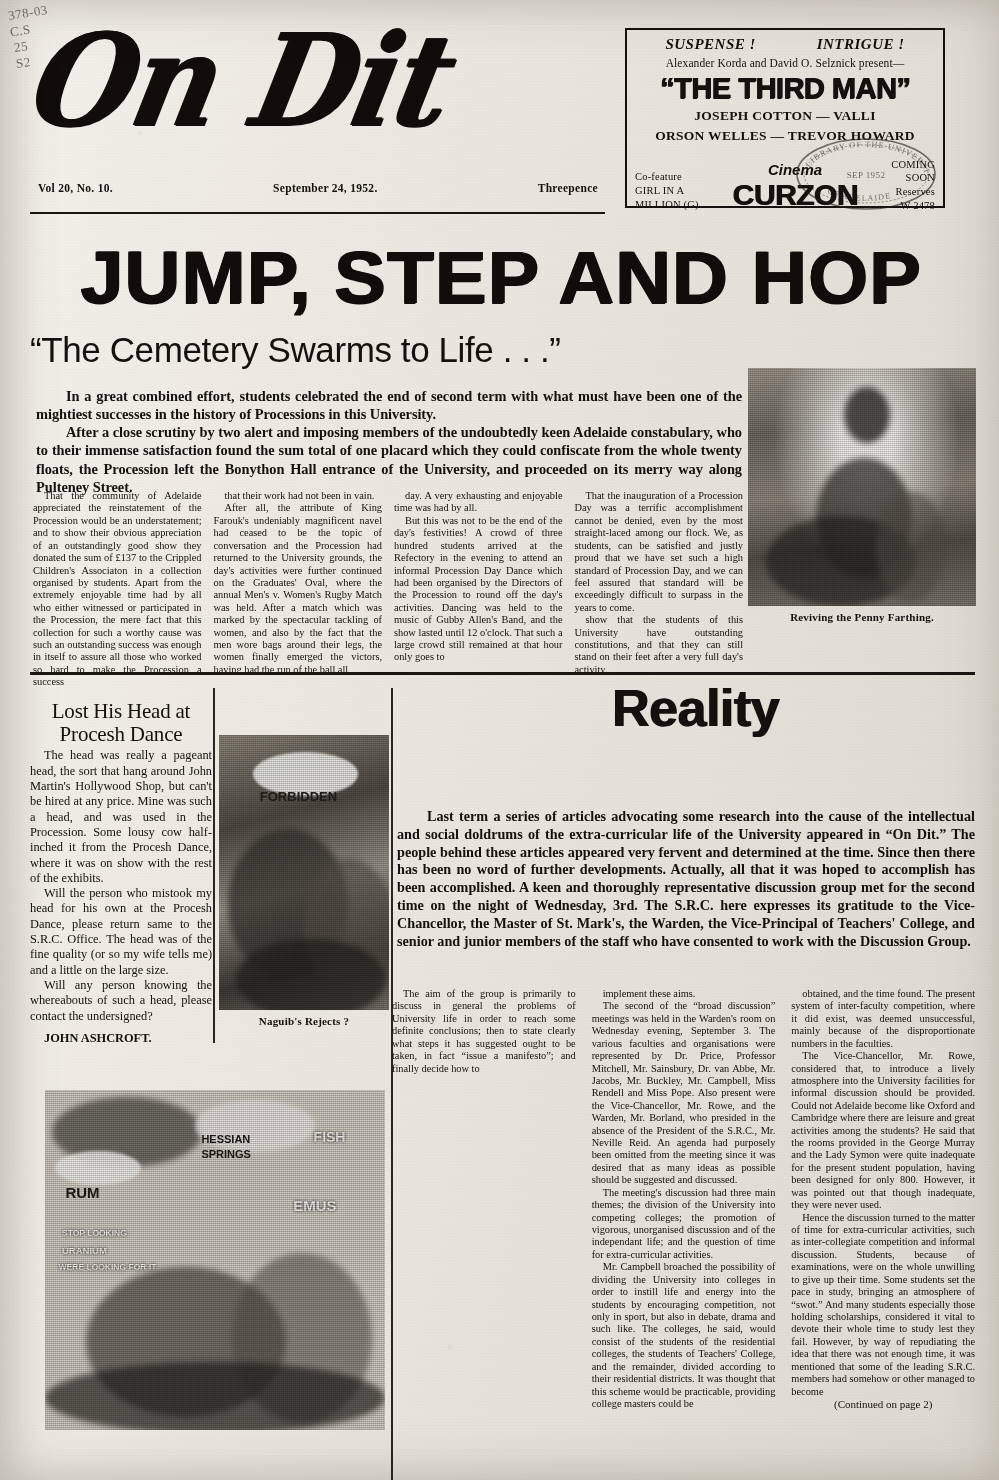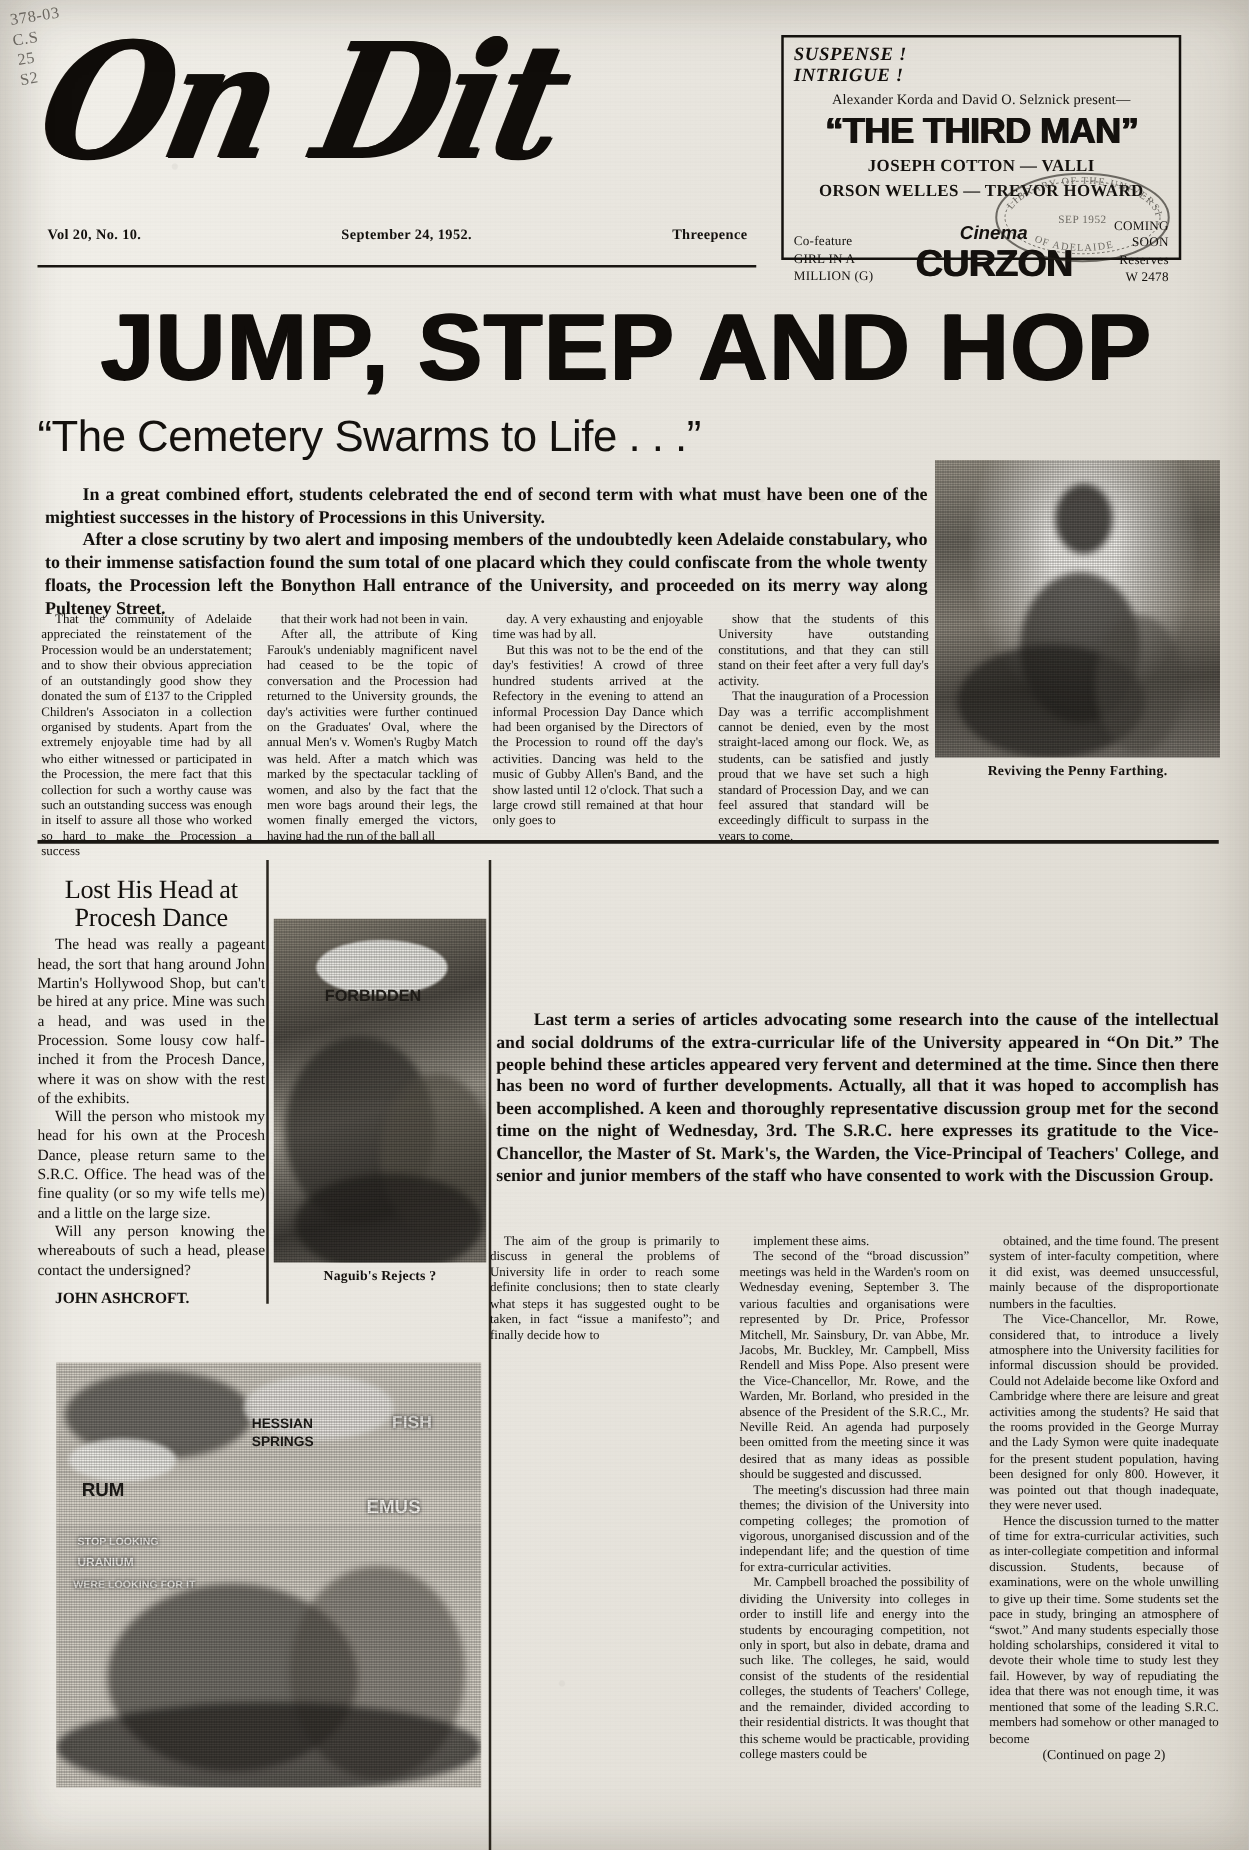--- a/index.html
+++ b/index.html
@@ -34,21 +34,21 @@
     font-size:118px;line-height:1;letter-spacing:-3px;color:#100d0a;
     transform:skewX(-12deg) scaleY(1.08);text-shadow:1.5px 1px 0 #100d0a,-.5px 0 0 #2a241c;}
   .masthead-meta{position:absolute;left:38px;top:182px;width:560px;
     display:flex;justify-content:space-between;font-size:11.5px;font-weight:700;letter-spacing:.3px;}
   .rule-top{position:absolute;left:30px;top:212px;width:575px;height:2px;background:#1a1713;}
 
   
   .advert{position:absolute;left:625px;top:28px;width:320px;height:180px;
     border:2.5px solid #15120f;padding:5px 8px;box-sizing:border-box;background:transparent;}
   .ad-line1{display:flex;justify-content:space-around;font-style:italic;font-weight:700;
-    font-size:15px;letter-spacing:.5px;margin-top:1px;flex-direction:column;}
+    font-size:15px;letter-spacing:.5px;margin-top:1px;}
   .ad-present{text-align:center;font-size:11.5px;margin-top:4px;letter-spacing:.1px;}
   .ad-title{text-align:center;font-family:"Liberation Sans",sans-serif;font-weight:700;
     font-size:29px;letter-spacing:-.5px;margin-top:3px;
     text-shadow:1px 0 0 #15120f,0 .7px 0 #15120f;}
   .ad-cast{text-align:center;font-size:13.5px;font-weight:700;letter-spacing:.3px;line-height:1.25;margin-top:3px;}
   .ad-bottom{display:flex;align-items:flex-end;justify-content:space-between;margin-top:7px;}
   .ad-cofeat{font-size:10.5px;line-height:1.35;letter-spacing:.2px;margin-top:18px;}
   .ad-cinema-wrap{text-align:center;flex:1;}
   .ad-cinema-word{font-family:"Liberation Sans",sans-serif;font-style:italic;font-weight:700;font-size:15px;}
   .ad-curzon{font-family:"Liberation Sans",sans-serif;font-weight:700;font-size:30px;letter-spacing:-.5px;
@@ -222,22 +222,22 @@
       </div>
     <div class="col">
         <p>that their work had not been in vain.</p>
         <p>After all, the attribute of King Farouk's undeniably magnificent navel had ceased to be the topic of conversation and the Procession had returned to the University grounds, the day's activities were further continued on the Graduates' Oval, where the annual Men's v. Women's Rugby Match was held. After a match which was marked by the spectacular tackling of women, and also by the fact that the men wore bags around their legs, the women finally emerged the victors, having had the run of the ball all</p>
       </div>
     <div class="col">
         <p>day. A very exhausting and enjoyable time was had by all.</p>
         <p>But this was not to be the end of the day's festivities! A crowd of three hundred students arrived at the Refectory in the evening to attend an informal Procession Day Dance which had been organised by the Directors of the Procession to round off the day's activities. Dancing was held to the music of Gubby Allen's Band, and the show lasted until 12 o'clock. That such a large crowd still remained at that hour only goes to</p>
       </div>
     <div class="col">
+        <p>That the inauguration of a Procession Day was a terrific accomplishment cannot be denied, even by the most straight-laced among our flock. We, as students, can be satisfied and justly proud that we have set such a high standard of Procession Day, and we can feel assured that standard will be exceedingly difficult to surpass in the years to come.</p>
         <p>show that the students of this University have outstanding constitutions, and that they can still stand on their feet after a very full day's activity.</p>
-        <p>That the inauguration of a Procession Day was a terrific accomplishment cannot be denied, even by the most straight-laced among our flock. We, as students, can be satisfied and justly proud that we have set such a high standard of Procession Day, and we can feel assured that standard will be exceedingly difficult to surpass in the years to come.</p>
       </div>
   </div>
 
   <div class="rule-mid"></div>
 
   <div class="lost">
     <h2>
       <span>Lost His Head at</span><br>
       <span>Procesh Dance</span>
     </h2>
@@ -258,20 +258,21 @@
       <div class="ph-text" style="left:24%;top:9%;font-size:13px;color:#23201b;text-shadow:none;">FORBIDDEN</div>
       <div class="blotch" style="left:5%;top:34%;width:120px;height:150px;background:#32302b;opacity:.7;"></div>
       <div class="blotch" style="left:50%;top:45%;width:90px;height:130px;background:#585349;opacity:.65;"></div>
       <div class="blotch" style="left:10%;top:74%;width:150px;height:80px;background:#24221e;opacity:.7;"></div>
       <div class="halftone"></div>
     </div>
     <div class="photo-cap">Naguib's Rejects ?</div>
   </div>
 
   <div class="mv-head">
+    <div>Reality</div>
   </div>
   <div class="mv-lead">
     <p>Last term a series of articles advocating some research into the cause of the intellectual and social doldrums of the extra-curricular life of the University appeared in “On Dit.”  The people behind these articles appeared very fervent and determined at the time.   Since then there has been no word of further developments.   Actually, all that it was hoped to accomplish has been accomplished.  A keen and thoroughly representative discussion group met for the second time on the night of Wednesday, 3rd. The S.R.C. here expresses its gratitude to the Vice-Chancellor, the Master of St. Mark's, the Warden, the Vice-Principal of Teachers' College, and senior and junior members of the staff who have consented to work with the Discussion Group.</p>
   </div>
 
   <div class="story2">
     <div class="col">
         <p>The aim of the group is primarily to discuss in general the problems of University life in order to reach some definite conclusions; then to state clearly what steps it has suggested ought to be taken, in fact “issue a manifesto”; and finally decide how to</p>
       </div>
     <div class="col">

